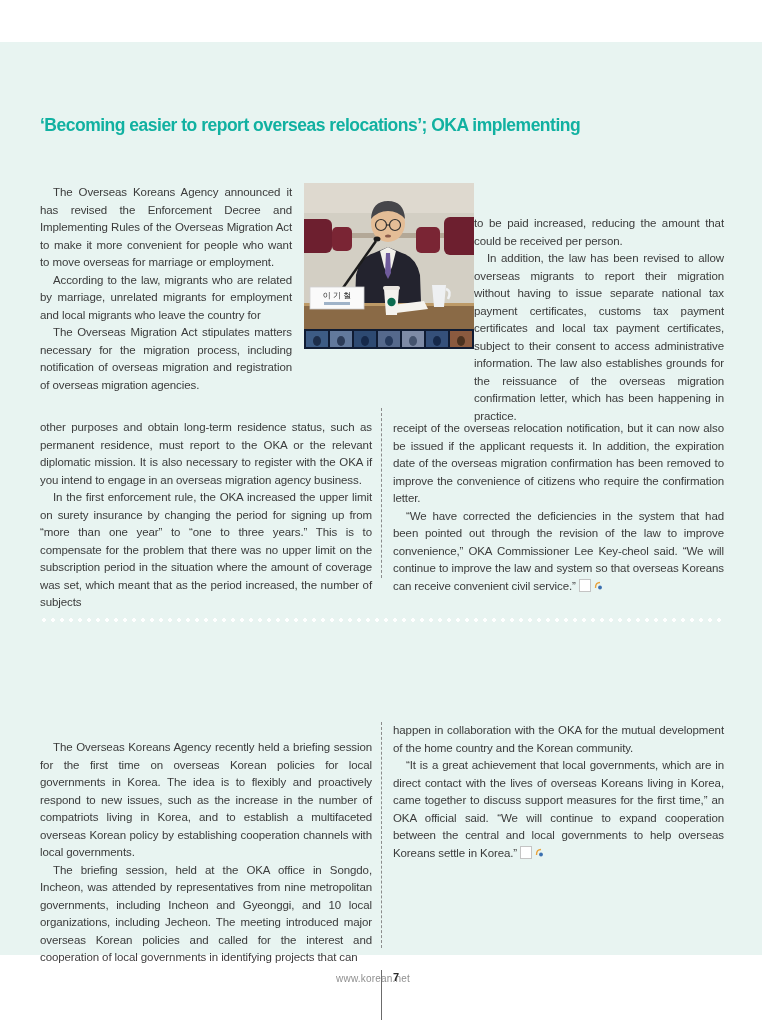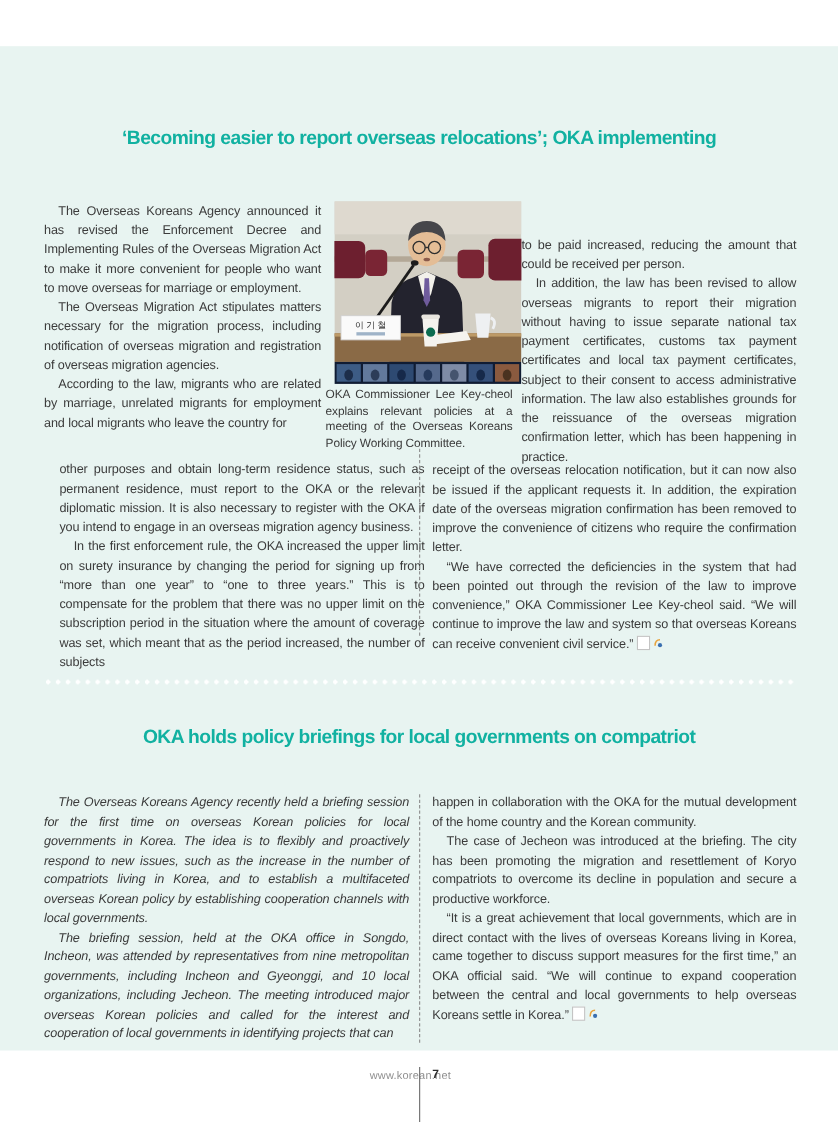--- a/index.html
+++ b/index.html
@@ -2,21 +2,21 @@
 <html><head>
 <meta charset="utf-8">
 <style>
   html,body { margin:0; padding:0; background:#ffffff; }
   .page {
     position:relative; width:762px; height:1020px; background:#ffffff;
     font-family:"Liberation Sans", sans-serif; overflow:hidden;
   }
   .mint-bg { position:absolute; left:0; top:42px; width:762px; height:913px; background:#e8f4f1; }
   .a-title {
-    position:absolute; left:40px; width:682px; text-align:center;
+    position:absolute; left:40px; width:682px; 
     color:#11b1a1; font-weight:bold; font-size:17.5px; line-height:23px; letter-spacing:-0.5px;
   }
   .col {
     position:absolute; font-size:11.5px; line-height:17.5px; color:#3b3b3b;
     text-align:justify; letter-spacing:-0.1px;
   }
   .col p { margin:0; text-indent:13px; }
   .col p.cont { text-indent:0; }
   .dashed-divider { position:absolute; width:0; border-left:1px dashed #8b8b8b; }
   .dot-separator {
@@ -45,22 +45,22 @@
 
 <div class="page">
   <div class="mint-bg"></div>
 
   <div class="a-title" style="top:114px;">
     <div>‘Becoming easier to report overseas relocations’; OKA implementing</div>
   </div>
 
   <div class="col" style="left:40px; top:184px; width:252px;">
     <p>The Overseas Koreans Agency announced it has revised the Enforcement Decree and Implementing Rules of the Overseas Migration Act to make it more convenient for people who want to move overseas for marriage or employment.</p>
+    <p>According to the law, migrants who are related by marriage, unrelated migrants for employment and local migrants who leave the country for</p>
     <p>The Overseas Migration Act stipulates matters necessary for the migration process, including notification of overseas migration and registration of overseas migration agencies.</p>
-    <p>According to the law, migrants who are related by marriage, unrelated migrants for employment and local migrants who leave the country for</p>
   </div>
 
   <div class="photo-wrap">
     <svg viewBox="0 0 170 166" width="170" height="166">
       <rect x="0" y="0" width="170" height="146" fill="#d3cfc4"></rect>
       <rect x="0" y="0" width="170" height="30" fill="#ded9cf"></rect>
       <rect x="0" y="50" width="170" height="5" fill="#b3a897"></rect>
       <rect x="-6" y="36" width="34" height="34" rx="6" fill="#6d1f2f"></rect>
       <rect x="140" y="34" width="36" height="38" rx="6" fill="#6d1f2f"></rect>
       <rect x="112" y="44" width="24" height="26" rx="5" fill="#7a2534"></rect>
@@ -97,56 +97,53 @@
       <rect x="146" y="148" width="22" height="16" fill="#8a5a3f"></rect>
       <ellipse cx="13" cy="158" rx="4" ry="5" fill="#1d2e4a"></ellipse>
       <ellipse cx="37" cy="158" rx="4" ry="5" fill="#2c3c58"></ellipse>
       <ellipse cx="61" cy="158" rx="4" ry="5" fill="#16294a"></ellipse>
       <ellipse cx="85" cy="158" rx="4" ry="5" fill="#263a5c"></ellipse>
       <ellipse cx="109" cy="158" rx="4" ry="5" fill="#45546e"></ellipse>
       <ellipse cx="133" cy="158" rx="4" ry="5" fill="#16294a"></ellipse>
       <ellipse cx="157" cy="158" rx="4" ry="5" fill="#4a3220"></ellipse>
     </svg>
   </div>
-  <div class="caption">OKA Commissioner Lee Key-cheol explains relevant policies at a meeting of the Overseas Koreans Policy Working Committee.</div>
 
   <div class="col" style="left:474px; top:184px; width:250px;margin-top:31px;">
     <p class="cont">to be paid increased, reducing the amount that could be received per person.</p>
     <p>In addition, the law has been revised to allow overseas migrants to report their migration without having to issue separate national tax payment certificates, customs tax payment certificates and local tax payment certificates, subject to their consent to access administrative information. The law also establishes grounds for the reissuance of the overseas migration confirmation letter, which has been happening in practice.</p>
   </div>
 
-  <div class="col" style="left:54px; top:419px; width:332px;">
+  <div class="col" style="left:40px; top:419px; width:332px;">
     <p class="cont">other purposes and obtain long-term residence status, such as permanent residence, must report to the OKA or the relevant diplomatic mission. It is also necessary to register with the OKA if you intend to engage in an overseas migration agency business.</p>
     <p>In the first enforcement rule, the OKA increased the upper limit on surety insurance by changing the period for signing up from “more than one year” to “one to three years.” This is to compensate for the problem that there was no upper limit on the subscription period in the situation where the amount of coverage was set, which meant that as the period increased, the number of subjects</p>
   </div>
 
   <div class="col" style="left:393px; top:420px; width:331px;">
     <p class="cont">receipt of the overseas relocation notification, but it can now also be issued if the applicant requests it. In addition, the expiration date of the overseas migration confirmation has been removed to improve the convenience of citizens who require the confirmation letter.</p>
     <p><span>“We have corrected the deficiencies in the system that had been pointed out through the revision of the law to improve convenience,” OKA Commissioner Lee Key-cheol said. “We will continue to improve the law and system so that overseas Koreans can receive convenient civil service.”</span><span class="oka-mark"><svg width="10" height="11" viewBox="0 0 10 11">
             <path d="M2.5 8 Q2.5 2.5 7 2.5" stroke="#e8a33d" stroke-width="1.4" fill="none"></path>
             <circle cx="7" cy="7.5" r="1.9" fill="#3a6fb0"></circle>
           </svg></span></p>
   </div>
 
   <div class="dashed-divider" style="left:381px; top:408px; height:170px;"></div>
 
   <div class="dot-separator"></div>
 
   <div class="a-title" style="top:658px;">
-    <div>OKA holds policy briefings for local governments on compatriot</div>
   </div>
 
-  <div class="col" style="left:40px; top:722px; width:332px;font-style:italic;">
+  <div class="col" style="left:40px; top:739px; width:332px;">
     <p>The Overseas Koreans Agency recently held a briefing session for the first time on overseas Korean policies for local governments in Korea. The idea is to flexibly and proactively respond to new issues, such as the increase in the number of compatriots living in Korea, and to establish a multifaceted overseas Korean policy by establishing cooperation channels with local governments.</p>
     <p>The briefing session, held at the OKA office in Songdo, Incheon, was attended by representatives from nine metropolitan governments, including Incheon and Gyeonggi, and 10 local organizations, including Jecheon. The meeting introduced major overseas Korean policies and called for the interest and cooperation of local governments in identifying projects that can</p>
   </div>
 
   <div class="col" style="left:393px; top:722px; width:331px;">
     <p class="cont">happen in collaboration with the OKA for the mutual development of the home country and the Korean community.</p>
-    <p>The case of Jecheon was introduced at the briefing. The city has been promoting the migration and resettlement of Koryo compatriots to overcome its decline in population and secure a productive workforce.</p>
     <p><span>“It is a great achievement that local governments, which are in direct contact with the lives of overseas Koreans living in Korea, came together to discuss support measures for the first time,” an OKA official said. “We will continue to expand cooperation between the central and local governments to help overseas Koreans settle in Korea.”</span><span class="oka-mark"><svg width="10" height="11" viewBox="0 0 10 11">
             <path d="M2.5 8 Q2.5 2.5 7 2.5" stroke="#e8a33d" stroke-width="1.4" fill="none"></path>
             <circle cx="7" cy="7.5" r="1.9" fill="#3a6fb0"></circle>
           </svg></span></p>
   </div>
 
   <div class="dashed-divider" style="left:381px; top:722px; height:226px;"></div>
 
   <div class="footer-site">www.korean.net</div>
   <div class="footer-line"></div>

